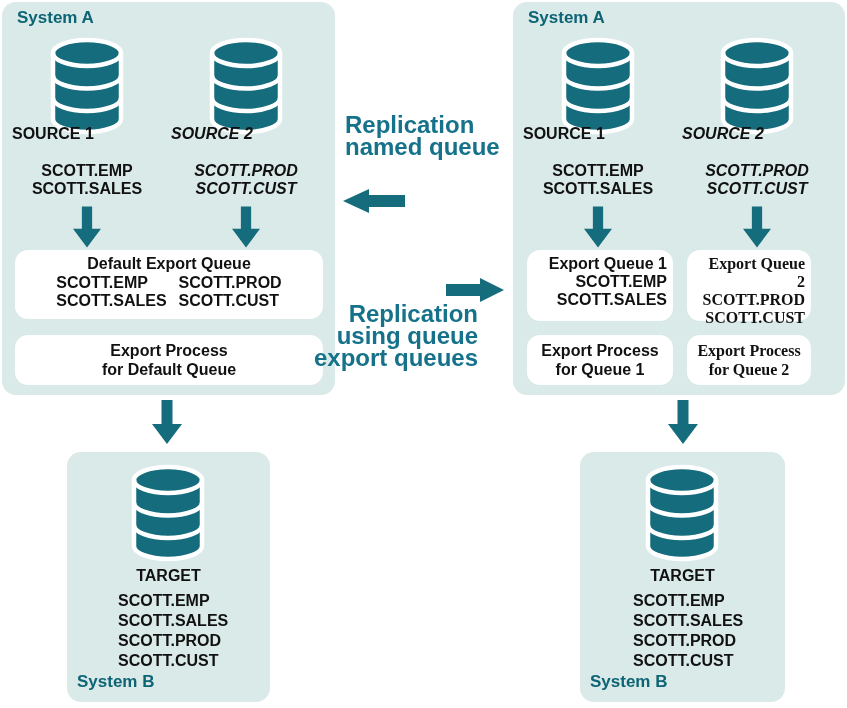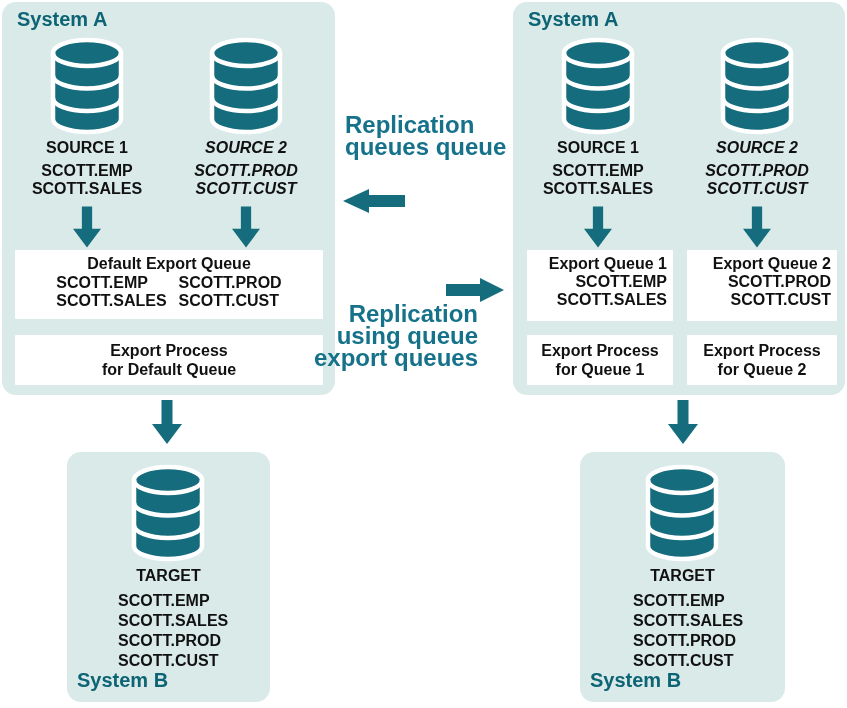--- a/index.html
+++ b/index.html
@@ -6,58 +6,58 @@
   .canvas{
     position:relative;width:847px;height:708px;background:#ffffff;
     font-family:"Liberation Sans",sans-serif;overflow:hidden;
   }
   .panel{position:absolute;background:#d9eae9;border-radius:14px;}
   .pA-left{left:2px;top:2px;width:333px;height:393px;}
   .pA-right{left:513px;top:2px;width:332px;height:393px;}
   .pB-left{left:67px;top:452px;width:203px;height:250px;}
   .pB-right{left:580px;top:452px;width:205px;height:250px;}
 
-  .sys-label{position:absolute;font-size:20px;font-weight:bold;color:#0d6474;}
+  .sys-label{position:absolute;font-size:17px;font-weight:bold;color:#0d6474;}
   .sys-a{left:15px;top:6px;}
   .sys-b{left:10px;bottom:10px;}
 
   .db{position:absolute;width:78px;height:98px;}
   .pA .db-1{left:46px;top:35px;}
   .pA .db-2{left:205px;top:35px;}
   .pB .db{top:12px;}
   .pB-left .db{left:62px;}
   .pB-right .db{left:63px;}
   .cyl-body{fill:#146c7d;stroke:#ffffff;stroke-width:4.5px;}
   .cyl-line{fill:none;stroke:#ffffff;stroke-width:4.5px;}
 
-  .src-label{position:absolute;top:137px;width:150px;text-align:center;
+  .src-label{position:absolute;top:123px;width:150px;text-align:left;
     font-size:16px;font-weight:bold;color:#111111;}
   .src-tables{position:absolute;top:160px;width:150px;text-align:center;
     font-size:16px;font-weight:bold;line-height:18px;color:#111111;}
   .pos-c1{left:10px;}
   .pos-c2{left:169px;font-style:italic;}
 
   .down-arrow{position:absolute;width:28px;height:42px;top:204px;}
   .da-c1{left:71px;}
   .da-c2{left:230px;}
   .arrow-fill{fill:#146c7d;}
 
-  .white-box{position:absolute;background:#ffffff;border-radius:1px;color:#111111;
+  .white-box{position:absolute;background:#ffffff;border-radius:13px;color:#111111;
     font-weight:bold;font-size:16px;box-sizing:border-box;}
   .queue-wide{left:13px;top:248px;width:308px;height:69px;text-align:center;padding-top:4px;}
   .box-title{font-size:16px;line-height:20px;}
   .queue-cols{display:flex;justify-content:center;gap:12px;line-height:18px;}
   .qcol{text-align:left;}
   .process-wide{left:13px;top:333px;width:308px;height:50px;text-align:center;
     padding-top:6px;line-height:19px;}
 
   .queue-narrow{top:248px;height:71px;padding:5px 6px 0 12px;line-height:18px;text-align:right;}
   .process-narrow{top:333px;height:50px;text-align:center;padding-top:6px;line-height:19px;}
   .qpos-1{left:14px;width:146px;}
-  .qpos-2{left:174px;width:150px;}
+  .qpos-2{left:174px;width:124px;font-family:Liberation Serif, serif;}
 
   .dab{position:absolute;width:30px;height:44px;}
   .dab-left{left:152px;top:400px;}
   .dab-right{left:668px;top:400px;}
 
   .caption{position:absolute;font-size:24px;font-weight:bold;color:#15728a;line-height:22px;}
   .cap-default{left:345px;top:114px;text-align:left;}
   .cap-named{right:369px;top:303px;text-align:right;}
 
   .h-arrow{position:absolute;}
@@ -147,21 +147,21 @@
       <div>SCOTT.EMP</div>
       <div>SCOTT.SALES</div>
       <div>SCOTT.PROD</div>
       <div>SCOTT.CUST</div>
     </div>
     <div class="sys-label sys-b">System B</div>
   </section>
 
   <div class="caption cap-default">
     <div>Replication</div>
-    <div>queues queue</div>
+    <div>named queue</div>
   </div>
   <svg class="h-arrow arr-left" viewBox="0 0 62 24">
     <polygon class="arrow-fill" points="62,6 26,6 26,0 0,12 26,24 26,18 62,18"></polygon>
   </svg>
 
   <svg class="h-arrow arr-right" viewBox="0 0 58 24">
     <polygon class="arrow-fill" points="0,6 34,6 34,0 58,12 34,24 34,18 0,18"></polygon>
   </svg>
   <div class="caption cap-named">
     <div>Replication</div>

